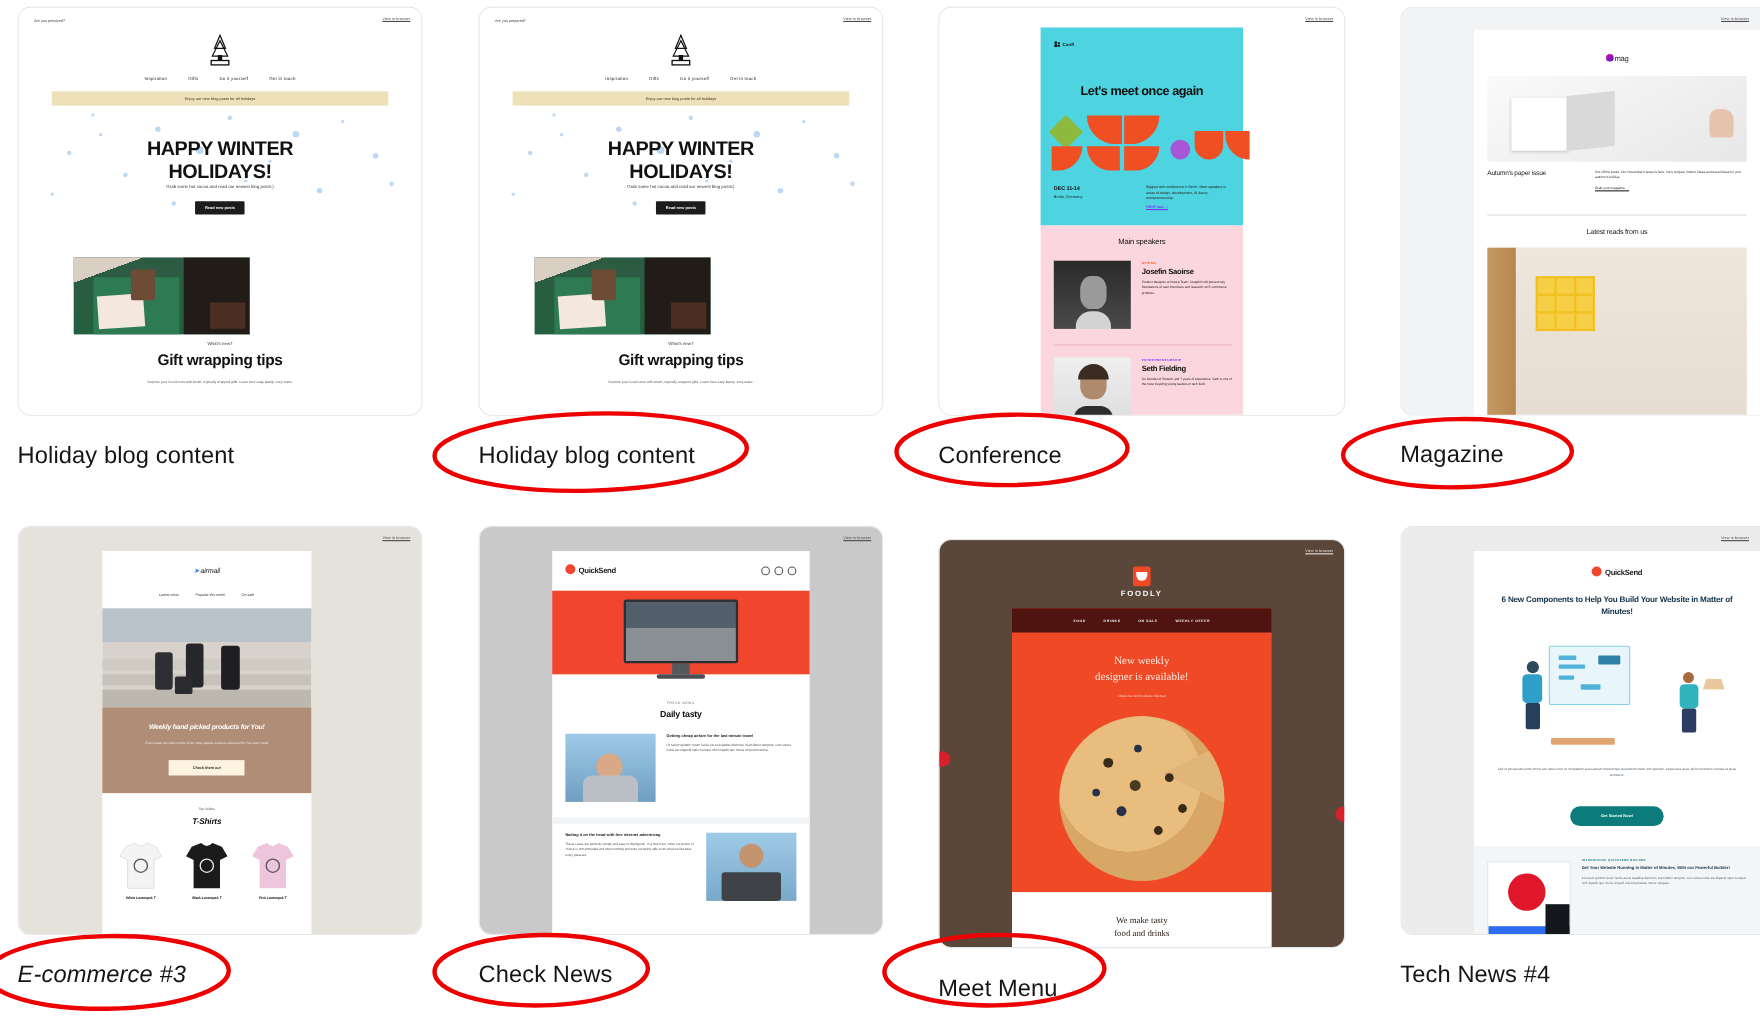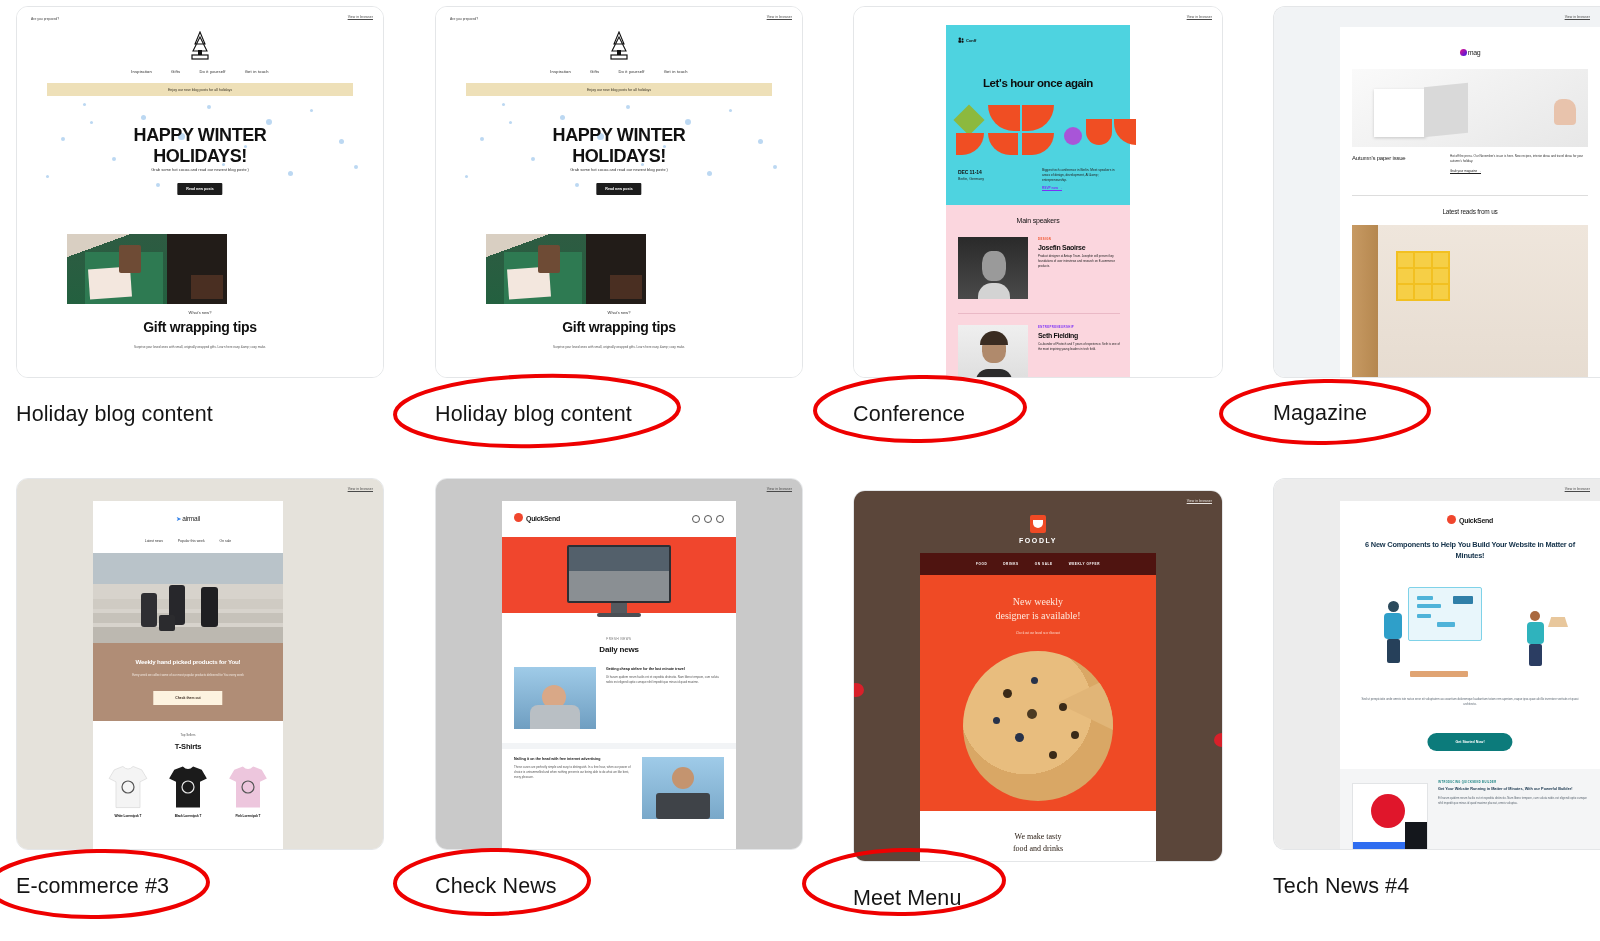--- a/index.html
+++ b/index.html
@@ -403,21 +403,21 @@
           <div class="c-page">
             <div class="c-hero"></div>
             <div class="c-logo">
               <svg class="gl" viewBox="0 0 10 10">
                 <circle cx="3" cy="3" r="2" fill="#111"></circle>
                   <rect x="0.6" y="5.4" width="4.8" height="4" rx="1.4" fill="#111"></rect>
                 <circle cx="7.6" cy="3.6" r="1.5" fill="#111"></circle>
                   <rect x="5.9" y="5.8" width="3.4" height="3.6" rx="1.2" fill="#111"></rect>
               </svg><span>Conff</span>
             </div>
-            <div class="c-h1">Let's hour once again</div>
+            <div class="c-h1">Let's meet once again</div>
             <div class="c-shapes">
               <div style="left:12px;top:4px;width:22px;height:22px;background:#8cb93e;transform:rotate(45deg);"></div>
               <div style="left:42px;top:0;width:32px;height:26px;background:#f04e23;border-radius:0 0 0 32px;"></div>
               <div style="left:76px;top:0;width:32px;height:26px;background:#f04e23;border-radius:0 0 32px 0;"></div>
               <div style="left:10px;top:28px;width:28px;height:22px;background:#f04e23;border-radius:0 0 28px 0;"></div>
               <div style="left:42px;top:28px;width:30px;height:22px;background:#f04e23;border-radius:0 0 0 30px;"></div>
               <div style="left:76px;top:28px;width:32px;height:22px;background:#f04e23;border-radius:0 0 32px 0;"></div>
               <div style="left:118px;top:22px;width:18px;height:18px;border-radius:50%;background:#a855d8;"></div>
               <div style="left:140px;top:14px;width:26px;height:26px;background:#f04e23;border-radius:0 0 26px 26px;"></div>
               <div style="left:168px;top:14px;width:22px;height:26px;background:#f04e23;border-radius:0 0 0 22px;"></div>
@@ -497,21 +497,21 @@
                   <i></i>
                 </div>
 
             </div>
           </div>
         </div>
       </div>
       <div class="card-label" style="left:0;top:395px;">Magazine</div>
     </div>
 
-    <div class="card" style="left:16px;top:478px;width:368px;height:440px;">
+    <div class="card" style="left:16px;top:478px;width:368px;height:440px;font-style:italic;">
       <div class="thumb" style="width:368px;height:372px;">
         <div class="thumb-inner">
           <div class="e-bg"></div>
           <div class="vib">View in browser</div>
           <div class="e-page">
             <div class="e-logo">
               <span class="pl">➤</span><span>airmail</span>
             </div>
             <div class="e-nav">
               <span>Latest news</span>
@@ -587,21 +587,21 @@
             </div>
             <div class="t-orange"></div>
             <div class="t-mac">
               <div class="scr">
                   <div class="ppl"></div>
                 </div>
               <div class="neck"></div>
                 <div class="base"></div>
             </div>
             <div class="t-kick">FRESH NEWS</div>
-            <div class="t-dh">Daily news</div>
+            <div class="t-dh">Daily tasty</div>
             <div class="t-art" style="top:166px;height:64px;">
               <div class="im" style="left:0;top:0;background:linear-gradient(#9fcbe8,#6f9ec1);">
                 <div style="position:absolute;left:28px;top:18px;width:24px;height:24px;border-radius:50%;background:#d9a887;"></div>
                 <div style="position:absolute;left:16px;bottom:0;width:50px;height:24px;background:#b9bfc4;border-radius:8px 8px 0 0;"></div>
               </div>
               <div class="tx" style="left:92px;right:0;top:0;">
                 <h5>Getting cheap airfare for the last minute travel</h5>
                 <p>Ut harum quidem rerum facilis est et expedita distinctio. Nam libero tempore, cum soluta nobis est eligendi optio cumque nihil impedit quo minus id quod maxime.</p>
               </div>
             </div>

